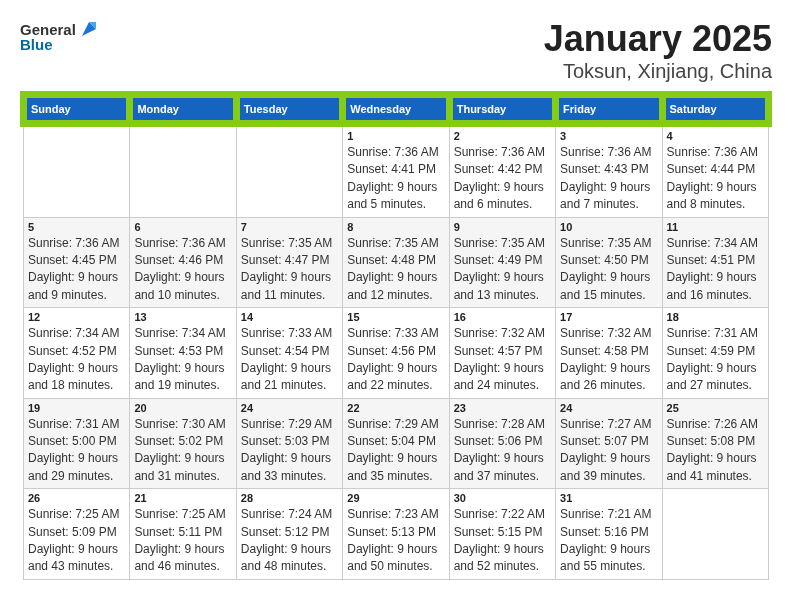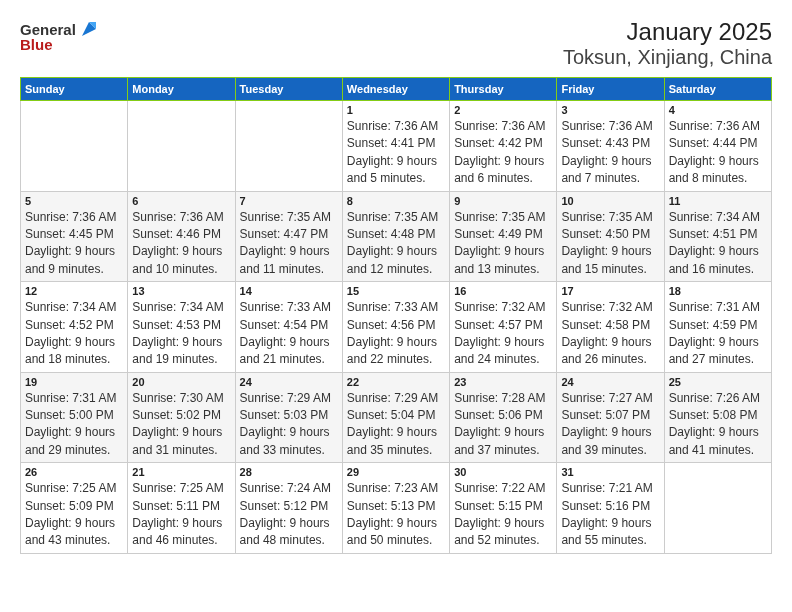--- a/index.html
+++ b/index.html
@@ -28,52 +28,52 @@
       align-items: center;
     }
     .logo-text-general {
       font-size: 15px;
       font-weight: bold;
       color: #333;
     }
     .logo-text-blue {
       font-size: 15px;
       font-weight: bold;
-      color: #b91c1c;
+      color: #0369a1;
     }
     .logo-icon {
       width: 22px;
       height: 22px;
       margin-left: 2px;
     }
     .title-block {
       text-align: right;
     }
     .month-year {
-      font-size: 24px;
-      font-weight: normal;
+      font-size: 36px;
+      font-weight: bold;
       color: #222;
     }
     .location {
       font-size: 20px;
       color: #444;
     }
     table {
       width: 100%;
       border-collapse: collapse;
       table-layout: fixed;
     }
     thead th {
       background: #1565c0;
       color: #fff;
       font-size: 11px;
       font-weight: bold;
       padding: 5px 4px;
       text-align: left;
-      border: 1px solid #84cc16;
+      border: 7px solid #84cc16;
     }
     tbody td {
       vertical-align: top;
       border: 1px solid #ccc;
       padding: 3px 4px;
       font-size: 8.5px;
       color: #333;
       background: #fff;
       height: 76px;
       width: calc(100% / 7);

